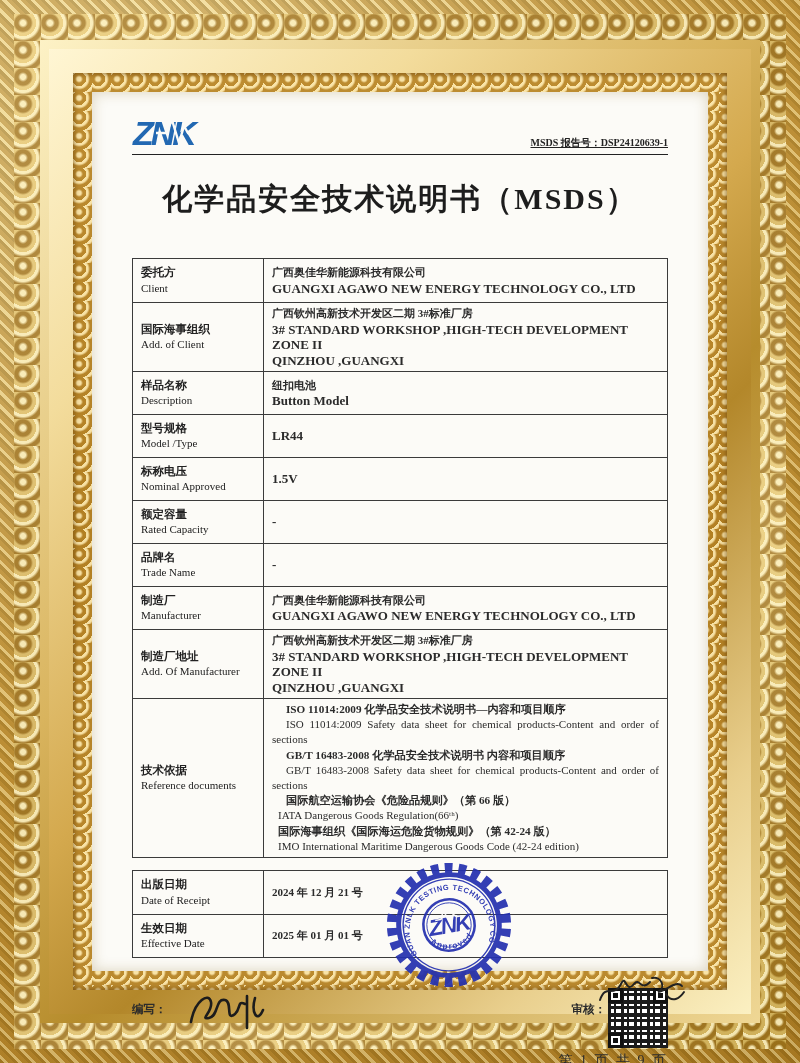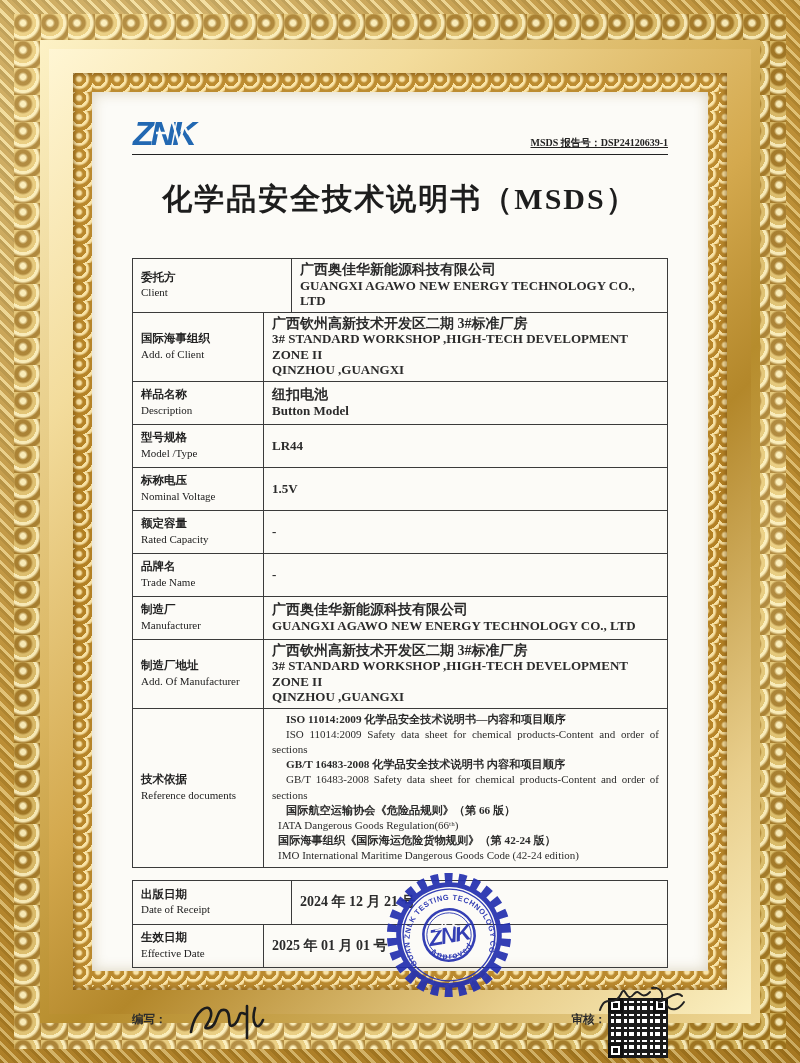--- a/index.html
+++ b/index.html
@@ -46,26 +46,26 @@
   }
   .hdr{ display:flex; justify-content:space-between; align-items:flex-end;
         border-bottom:1.5px solid #222; padding-bottom:2px; }
   .report-no{ font-size:10px; font-weight:700; text-decoration:underline; padding-bottom:2px; color:#222; }
   .doc-title{ text-align:center; font-size:30px; font-weight:600; letter-spacing:2px;
               margin-top:24px; color:#1d1d1d; }
 
   
   .tbl{ border:1.6px solid #3b3b3b; margin-top:38px; }
   .tbl .row{ display:grid; grid-template-columns:130px 1fr; border-top:1.2px solid #3b3b3b; min-height:43px; }
-  .tbl .row:first-child{ border-top:none;gap:28px; }
+  .tbl .row:first-child{ border-top:none; }
   .cell{ padding:3px 8px; display:flex; flex-direction:column; justify-content:center; line-height:15.5px; }
   .cell.val{ border-left:1.2px solid #3b3b3b; }
   .zh{ font-weight:700; font-size:11.5px; color:#222; }
   .en{ font-weight:400; font-size:11px; color:#222; }
-  .vzh{ font-weight:700; font-size:14px; }
+  .vzh{ font-weight:700; font-size:11px; }
   .ven{ font-weight:700; font-size:13px; }
   .ref-line{ font-weight:400; font-size:11px; line-height:15.2px; }
   .ref-line.zhl{ font-weight:700; font-size:11.2px; }
   .ind{ text-indent:14px; }
   .ind-s{ text-indent:6px; }
   .just{ text-align:justify; text-align-last:justify; }
 
   .tbl.dates{ margin-top:12px; }
   .lower{ position:relative; }
 
@@ -152,21 +152,21 @@
             <span class="en">Model /Type</span>
           </div>
           <div class="cell val">
             <span class="ven">LR44</span>
           </div>
         </div>
 
         <div class="row">
           <div class="cell">
             <span class="zh">标称电压</span>
-            <span class="en">Nominal Voltage</span>
+            <span class="en">Nominal Approved</span>
           </div>
           <div class="cell val">
             <span class="ven">1.5V</span>
           </div>
         </div>
 
         <div class="row">
           <div class="cell">
             <span class="zh">额定容量</span>
             <span class="en">Rated Capacity</span>

